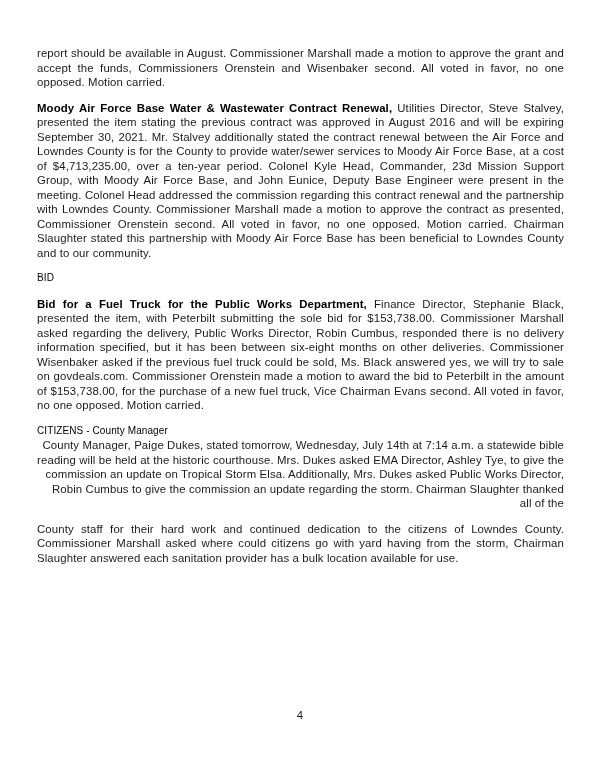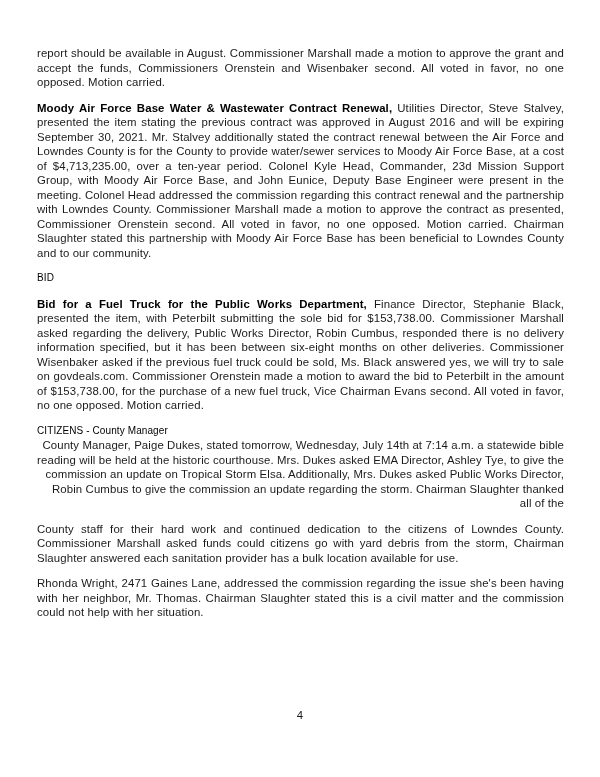--- a/index.html
+++ b/index.html
@@ -90,23 +90,22 @@
     <p class="para"><span class="lead">Moody Air Force Base Water &amp; Wastewater Contract Renewal,</span><span> Utilities Director, Steve Stalvey, presented the item stating the previous contract was approved in August 2016 and will be expiring September 30, 2021.  Mr. Stalvey additionally stated the contract renewal between the Air Force and Lowndes County is for the County to provide water/sewer services to Moody Air Force Base, at a cost of $4,713,235.00, over a ten-year period.  Colonel Kyle Head, Commander, 23d Mission Support Group, with Moody Air Force Base, and John Eunice, Deputy Base Engineer were present in the meeting.  Colonel Head addressed the commission regarding this contract renewal and the partnership with Lowndes County. Commissioner Marshall made a motion to approve the contract as presented, Commissioner Orenstein second.  All voted in favor, no one opposed.  Motion carried.  Chairman Slaughter stated this partnership with Moody Air Force Base has been beneficial to Lowndes County and to our community.</span></p>
 
     <h3 class="section-heading">BID</h3>
 
     <p class="para"><span class="lead">Bid for a Fuel Truck for the Public Works Department,</span><span> Finance Director, Stephanie Black, presented the item, with Peterbilt submitting the sole bid for $153,738.00.  Commissioner Marshall asked regarding the delivery, Public Works Director, Robin Cumbus, responded there is no delivery information specified, but it has been between six-eight months on other deliveries.  Commissioner Wisenbaker asked if the previous fuel truck could be sold, Ms. Black answered yes, we will try to sale on govdeals.com.  Commissioner Orenstein made a motion to award the bid to Peterbilt in the amount of $153,738.00, for the purchase of a new fuel truck, Vice Chairman Evans second.  All voted in favor, no one opposed.  Motion carried.</span></p>
 
     <h3 class="section-heading attached">CITIZENS - County Manager</h3>
 
     <p class="para nojust">County Manager, Paige Dukes, stated tomorrow, Wednesday, July 14th at 7:14 a.m. a statewide bible reading will be held at the historic courthouse.  Mrs. Dukes asked EMA Director, Ashley Tye, to give the commission an update on Tropical Storm Elsa.  Additionally, Mrs. Dukes asked Public Works Director, Robin Cumbus to give the commission an update regarding the storm. Chairman Slaughter thanked all of the</p>
 
-    <p class="para">County staff for their hard work and continued dedication to the citizens of Lowndes County.  Commissioner Marshall asked funds could citizens go with yard debris from the storm, Chairman Slaughter answered each sanitation provider has a bulk location available for use.</p>
+    <p class="para">County staff for their hard work and continued dedication to the citizens of Lowndes County.  Commissioner Marshall asked where could citizens go with yard having from the storm, Chairman Slaughter answered each sanitation provider has a bulk location available for use.</p>
 
 
 
-    <p class="para">Rhonda Wright, 2471 Gaines Lane, addressed the commission regarding the issue she's been having with her neighbor, Mr. Thomas.  Chairman Slaughter stated this is a civil matter and the commission could not help with her situation.</p>
 
   </div>
 
   <div class="page-number">4</div>
 
 </div>
 
 </body></html>

